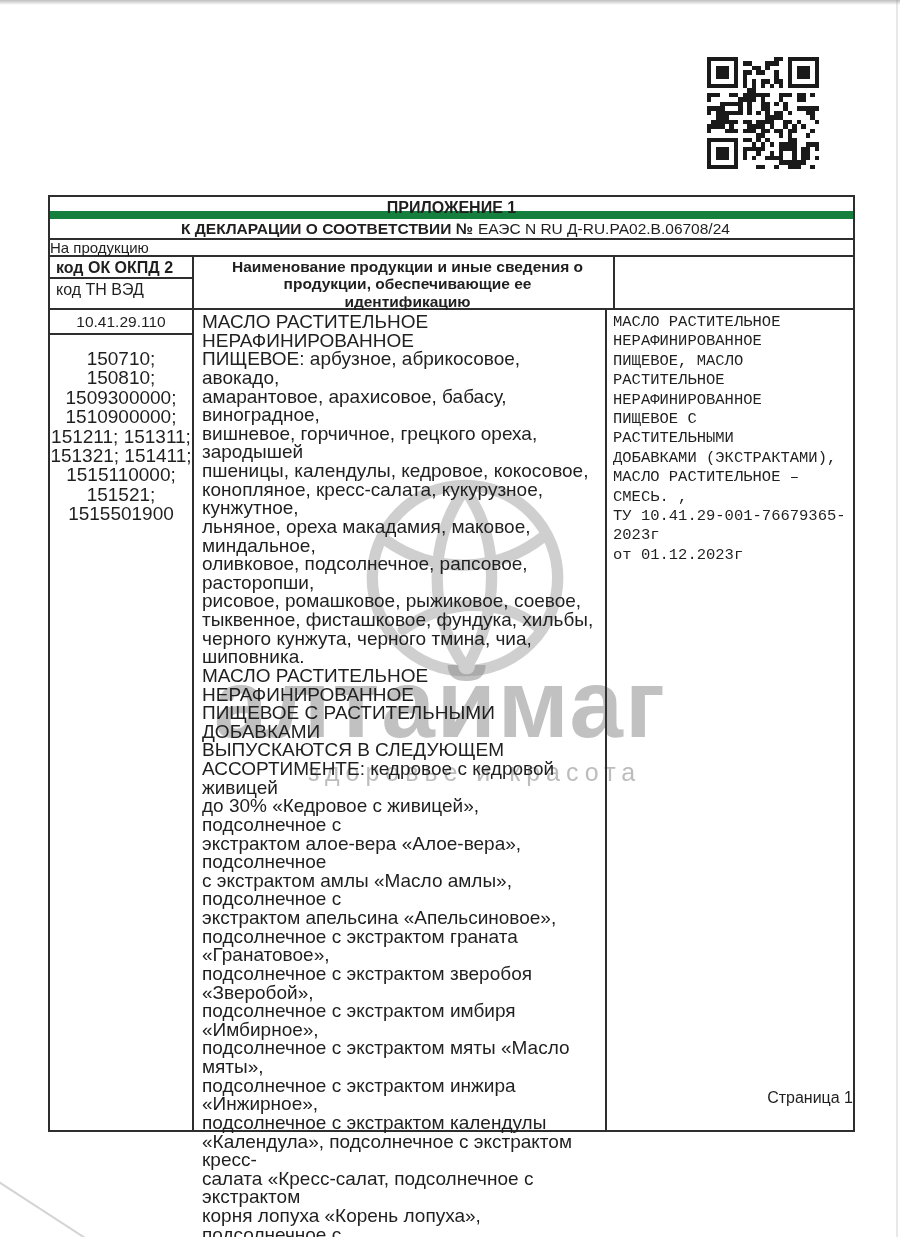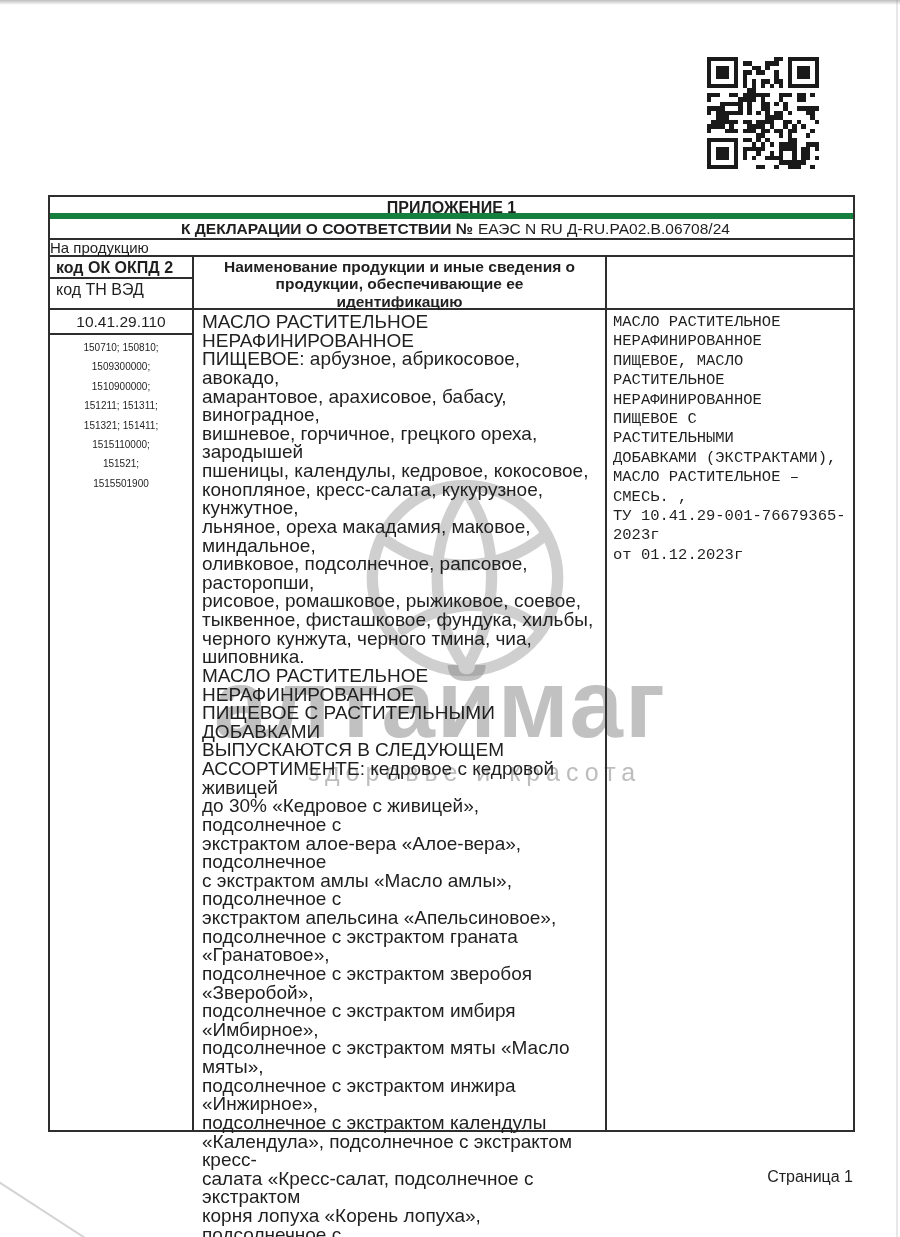--- a/index.html
+++ b/index.html
@@ -27,48 +27,48 @@
     color:#9a9a9a;opacity:.65;line-height:1;}
   
   .qr{position:absolute;left:707px;top:57px;width:112px;height:112px;z-index:2;}
   
   .tbl{
     position:absolute;left:48px;top:195px;width:807px;height:937px;z-index:2;
     border:2px solid #2e2e2e;box-sizing:border-box;
     display:flex;flex-direction:column;background:transparent;
   }
   .row{box-sizing:border-box;}
-  .r-title{height:22px;border-bottom:6px solid #15803d;text-align:center;
+  .r-title{height:22px;border-bottom:8px solid #15803d;text-align:center;
     font-weight:700;font-size:16px;line-height:21px;}
   .r-decl{height:21px;border-bottom:2px solid #2e2e2e;text-align:center;
     font-size:15.5px;line-height:20px;padding-left:8px;}
   .r-decl .lbl{font-weight:700;}
   .r-decl .num{font-weight:400;margin-left:5px;}
   .r-sub{height:17px;border-bottom:2px solid #2e2e2e;text-align:left;
     font-size:15px;line-height:16px;}
-  .r-head{height:53px;border-bottom:2px solid #2e2e2e;display:flex;}
+  .r-head{height:53px;border-bottom:2px solid #2e2e2e;display:flex;gap:8px;}
   .r-body{flex:1;display:flex;min-height:0;}
   .c1{width:144px;border-right:2px solid #2e2e2e;box-sizing:border-box;}
   .c2{width:413px;border-right:2px solid #2e2e2e;box-sizing:border-box;}
   .c3{flex:1;box-sizing:border-box;}
   .h-c1{display:flex;flex-direction:column;}
   .h-c1 .top{height:22px;border-bottom:2px solid #2e2e2e;box-sizing:border-box;
     font-weight:700;font-size:16px;line-height:21px;padding-left:6px;}
   .h-c1 .bot{flex:1;font-weight:400;font-size:16px;line-height:21px;padding-left:6px;}
   .h-center{font-weight:700;font-size:15.5px;line-height:17.4px;text-align:center;
     white-space:pre-line;padding-top:1px;}
   .b-c1{display:flex;flex-direction:column;}
   .b-c1 .okpd{height:25px;border-bottom:2px solid #2e2e2e;box-sizing:border-box;
     text-align:center;font-size:15.5px;line-height:23px;}
-  .b-c1 .tnved{flex:1;text-align:center;font-size:10px;line-height:19.4px;
-    padding-top:3px;white-space:pre-line;}
+  .b-c1 .tnved{flex:1;text-align:center;font-size:19px;line-height:19.4px;
+    padding-top:14px;white-space:pre-line;}
   .b-c2{font-size:19px;line-height:18.62px;padding:3px 4px 0 8px;white-space:pre-line;}
   .b-c3{font-size:15.5px;line-height:19.4px;padding:3px 4px 0 6px;white-space:pre-line;font-family:Liberation Mono, monospace;}
   
-  .footer{position:absolute;right:47px;top:1168px;font-size:16px;z-index:2;}
+  .footer{position:absolute;right:47px;top:1089px;font-size:16px;z-index:2;}
 </style>
 </head>
 <body>
 
 <div class="page">
 
   <div class="scan-top"></div>
   <div class="scan-right"></div>
   <div class="scan-scratch"></div>
 

